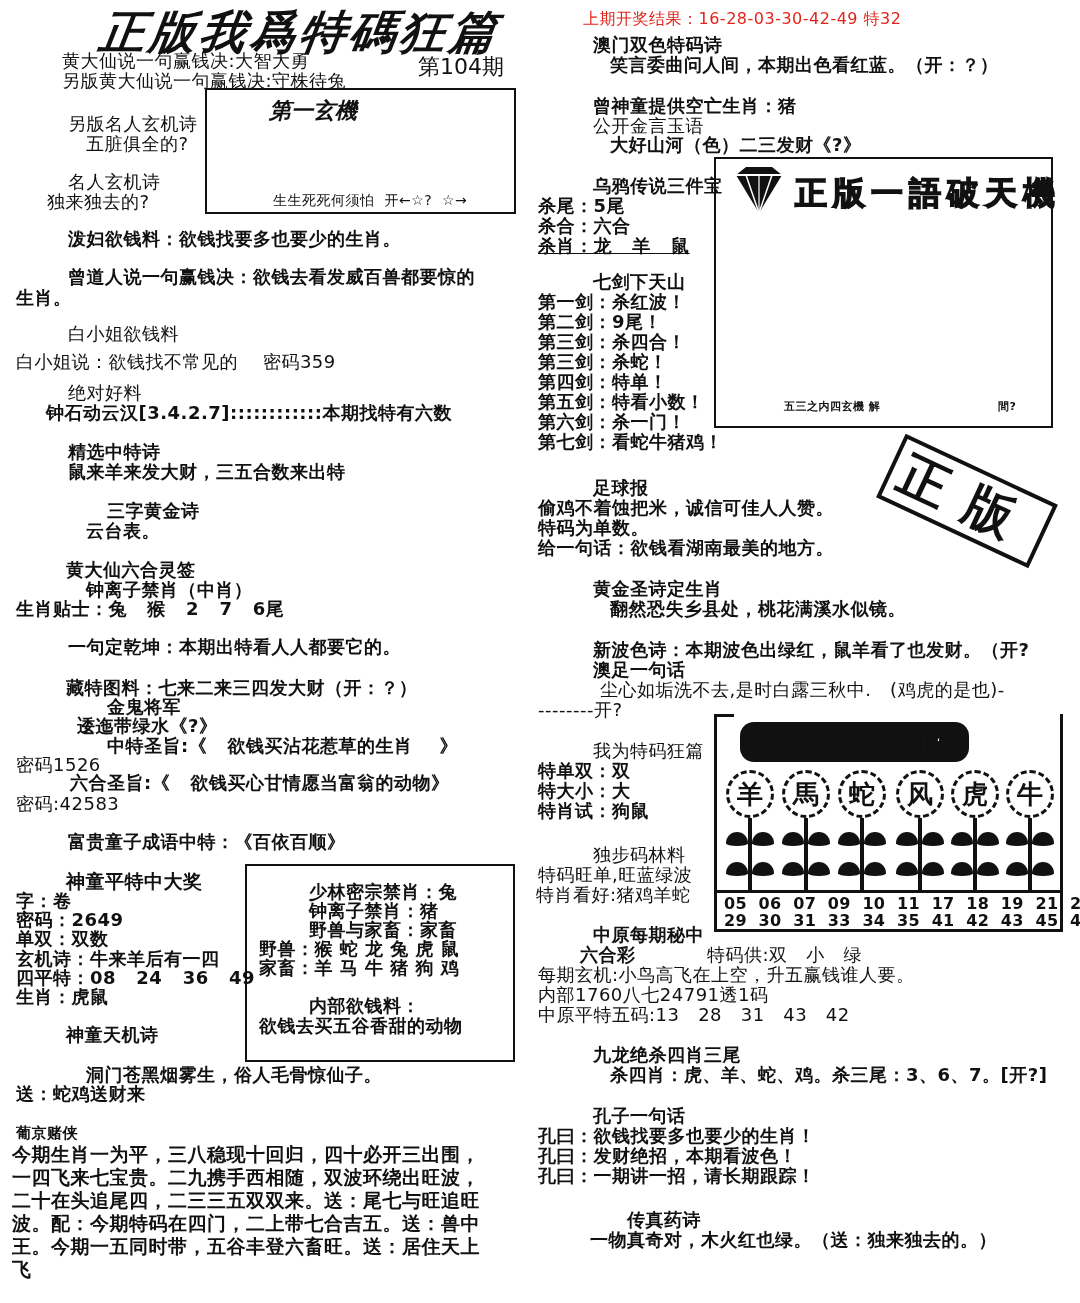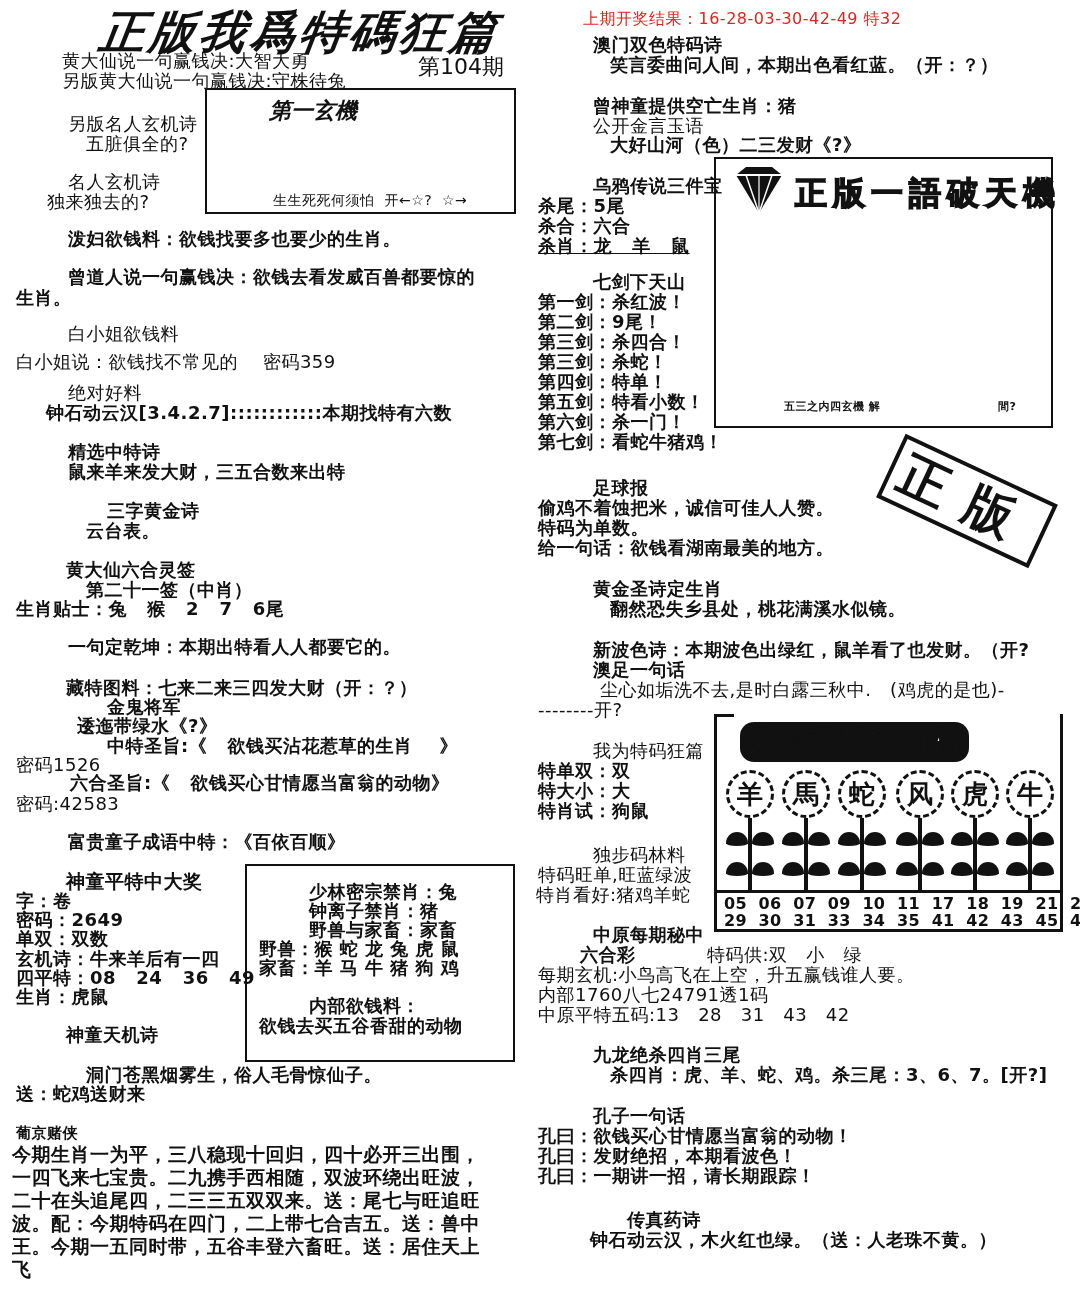--- a/index.html
+++ b/index.html
@@ -75,21 +75,21 @@
 <div class="t" style="left:68px;top:383px;font-weight:normal;">绝对好料</div>
 <div class="t" style="left:46px;top:403px;font-weight:bold;">钟石动云汉[3.4.2.7]::::::::::::本期找特有六数</div>
 
 <div class="t" style="left:68px;top:442px;">精选中特诗</div>
 <div class="t" style="left:68px;top:462px;">鼠来羊来发大财，三五合数来出特</div>
 
 <div class="t" style="left:107px;top:501px;">三字黄金诗</div>
 <div class="t" style="left:86px;top:521px;">云台表。</div>
 
 <div class="t" style="left:66px;top:560px;">黄大仙六合灵签</div>
-<div class="t" style="left:86px;top:580px;">第二十一签（中肖）</div>
+<div class="t" style="left:86px;top:580px;">钟离子禁肖（中肖）</div>
 <div class="t" style="left:16px;top:599px;">生肖贴士：兔   猴   2   7   6尾</div>
 
 <div class="t" style="left:68px;top:637px;">一句定乾坤：本期出特看人人都要它的。</div>
 
 <div class="t" style="left:66px;top:678px;">藏特图料：七来二来三四发大财（开：？）</div>
 <div class="t" style="left:107px;top:697px;">金鬼将军</div>
 <div class="t" style="left:77px;top:716px;">逶迤带绿水《?》</div>
 <div class="t" style="left:107px;top:736px;">中特圣旨:《   欲钱买沾花惹草的生肖    》</div>
 <div class="t" style="left:16px;top:755px;font-weight:normal;">密码1526</div>
 <div class="t" style="left:70px;top:773px;">六合圣旨:《   欲钱买心甘情愿当富翁的动物》</div>
@@ -253,18 +253,18 @@
 <div class="t" style="left:580px;top:945px;">六合彩</div>
 <div class="t" style="left:707px;top:945px;font-weight:normal;">特码供:双   小   绿</div>
 <div class="t" style="left:538px;top:965px;font-weight:normal;">每期玄机:小鸟高飞在上空，升五赢钱谁人要。</div>
 <div class="t" style="left:538px;top:985px;font-weight:normal;">内部1760八七24791透1码</div>
 <div class="t" style="left:538px;top:1005px;font-weight:normal;">中原平特五码:13   28   31   43   42</div>
 
 <div class="t" style="left:593px;top:1045px;">九龙绝杀四肖三尾</div>
 <div class="t" style="left:610px;top:1065px;">杀四肖：虎、羊、蛇、鸡。杀三尾：3、6、7。[开?]</div>
 
 <div class="t" style="left:593px;top:1106px;">孔子一句话</div>
-<div class="t" style="left:538px;top:1126px;">孔曰：欲钱买心甘情愿当富翁的动物！</div>
+<div class="t" style="left:538px;top:1126px;">孔曰：欲钱找要多也要少的生肖！</div>
 <div class="t" style="left:538px;top:1146px;">孔曰：发财绝招，本期看波色！</div>
 <div class="t" style="left:538px;top:1166px;">孔曰：一期讲一招，请长期跟踪！</div>
 
 <div class="t" style="left:627px;top:1210px;">传真药诗</div>
-<div class="t" style="left:590px;top:1230px;">钟石动云汉，木火红也绿。（送：人老珠不黄。）</div>
+<div class="t" style="left:590px;top:1230px;">一物真奇对，木火红也绿。（送：独来独去的。）</div>
 
 </body></html>

